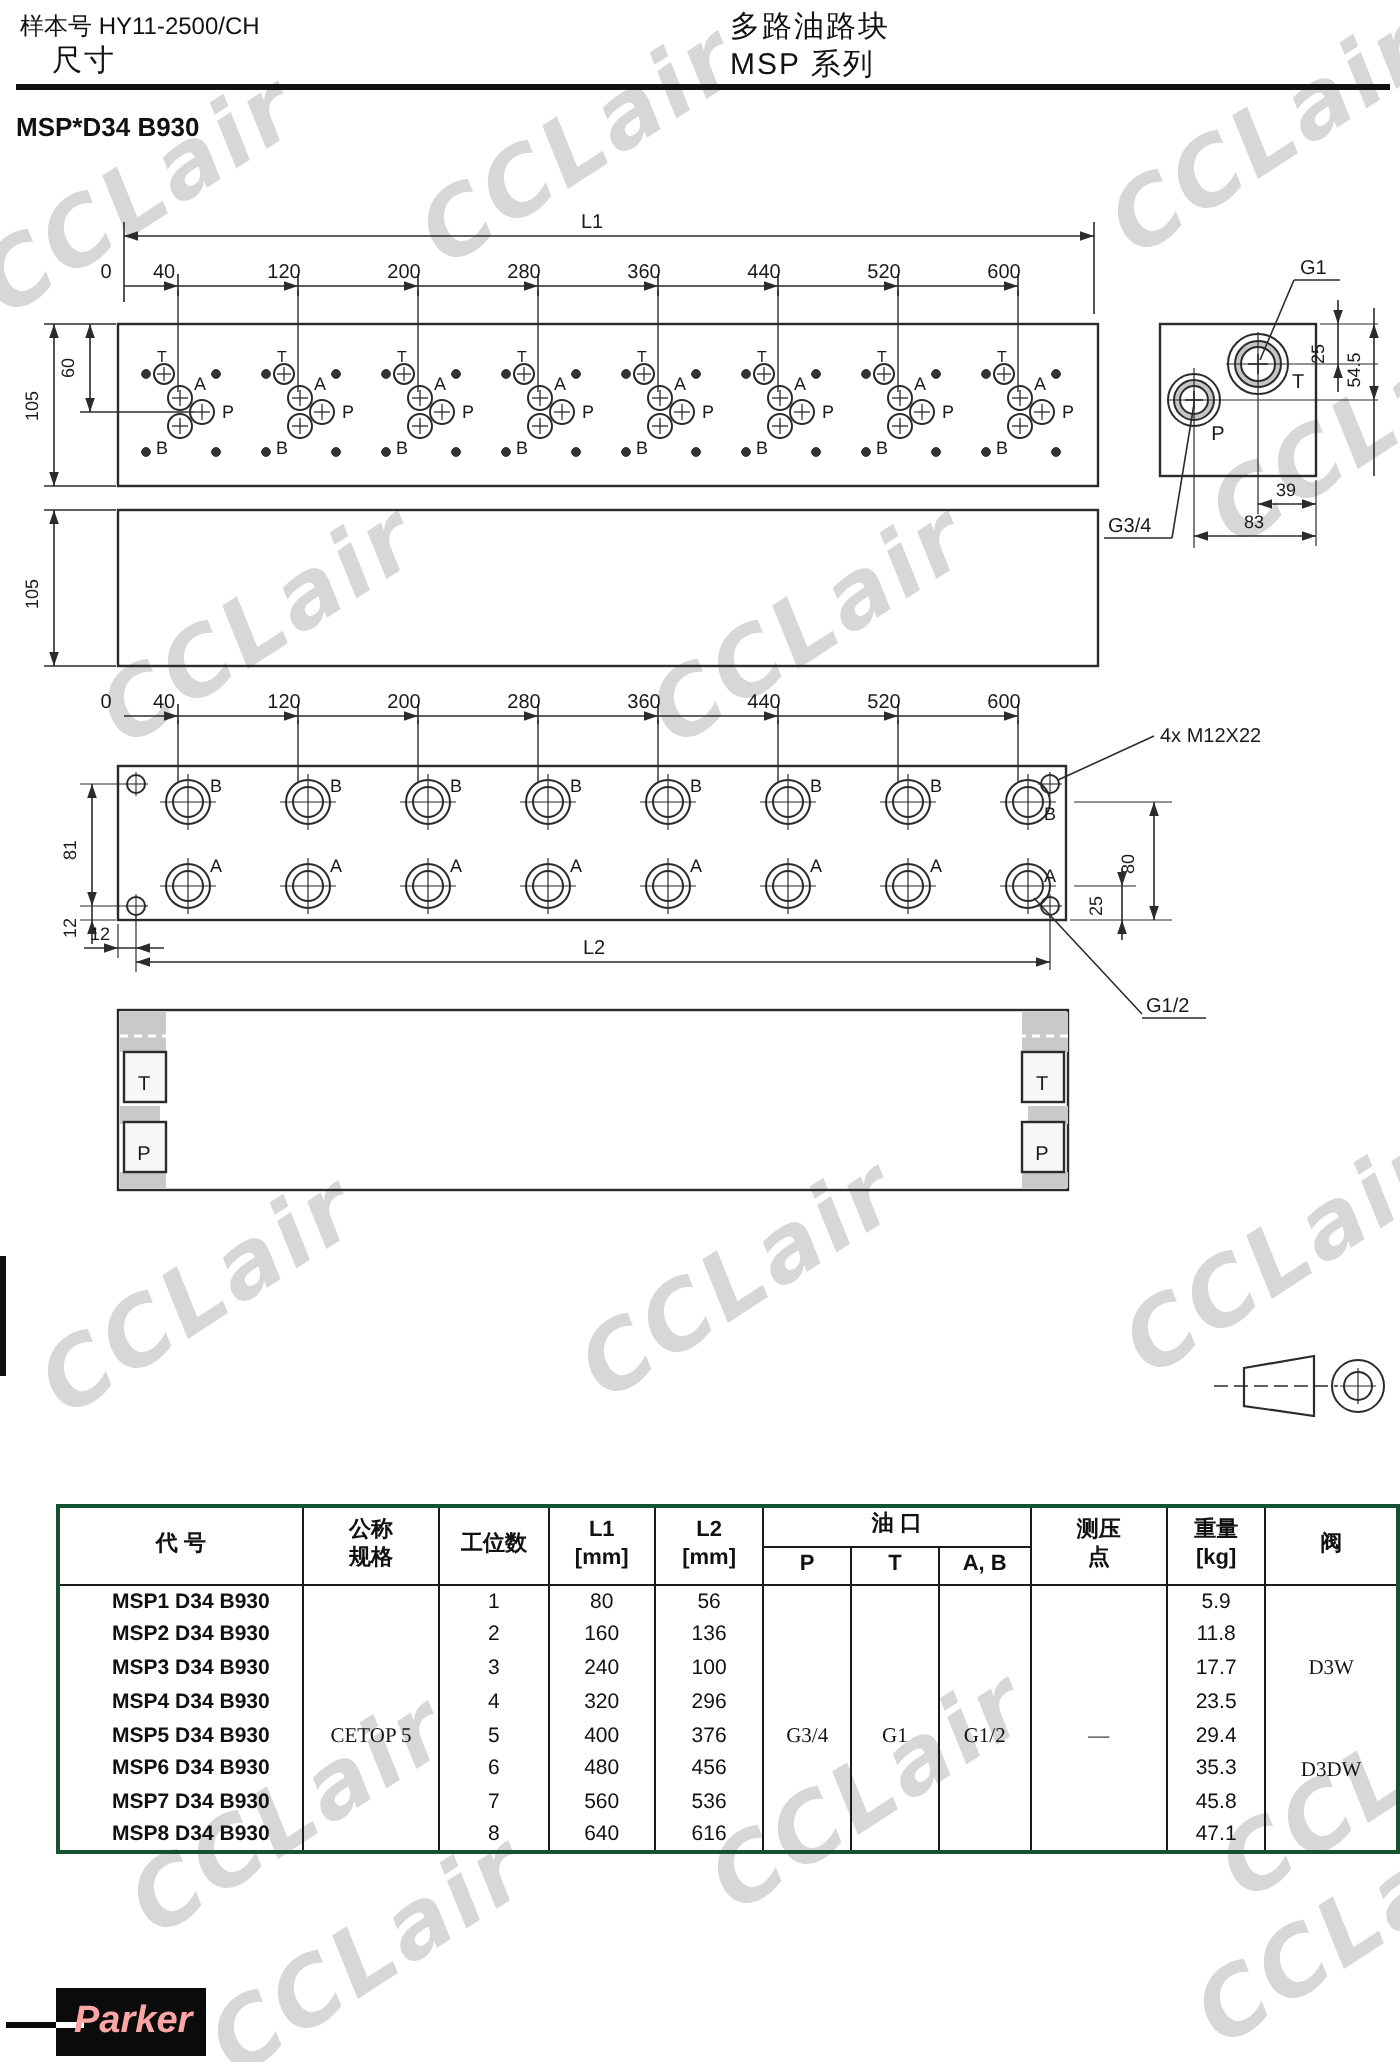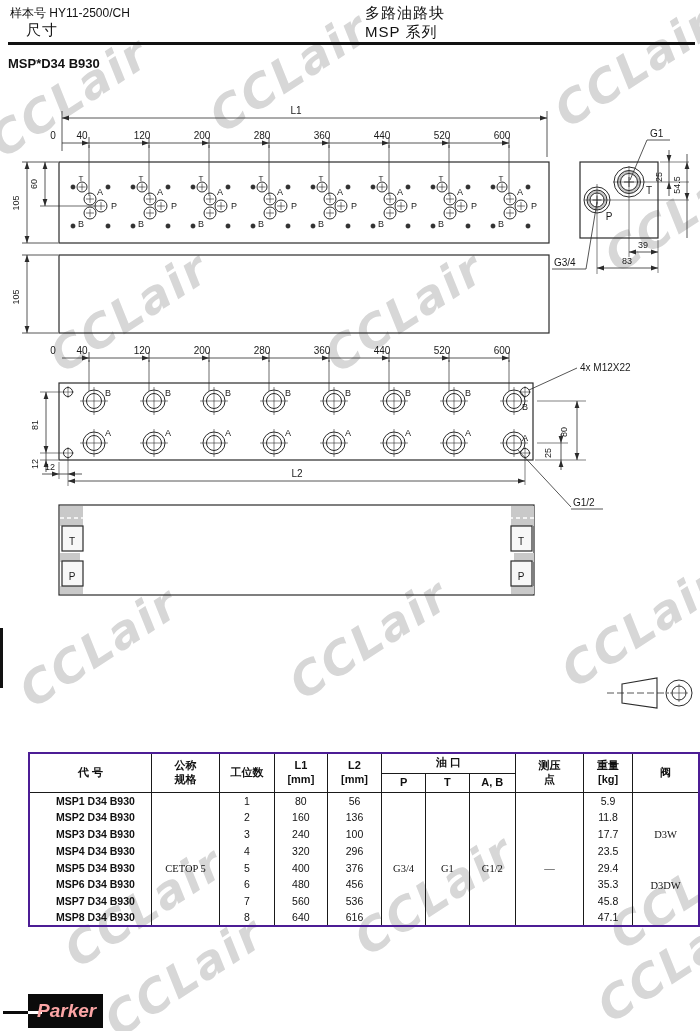--- a/index.html
+++ b/index.html
@@ -10,21 +10,21 @@
       white-space:nowrap;user-select:none;}
   .hdr-left1{position:absolute;left:10px;top:5px;font-size:12px;z-index:2;}
   .hdr-left2{position:absolute;left:26px;top:21px;font-size:15px;letter-spacing:1px;z-index:2;}
   .hdr-r1{position:absolute;left:365px;top:4px;font-size:15px;letter-spacing:1px;z-index:2;}
   .hdr-r2{position:absolute;left:365px;top:23px;font-size:15px;letter-spacing:1px;z-index:2;}
   .rule{position:absolute;left:8px;top:42px;width:687px;height:2.5px;background:#111;z-index:2;}
   .model{position:absolute;left:8px;top:56px;font-size:13px;font-weight:bold;z-index:2;}
   #dwg{position:absolute;left:0;top:90px;z-index:1;}
   #dwg text{font-family:"Liberation Sans",sans-serif;fill:#1a1a1a;}
   table.spec{position:absolute;left:9px;top:752px;border-collapse:collapse;table-layout:fixed;
-             z-index:2;border:2px solid #4c1d95;font-size:10.5px;background:transparent;margin-left:19px;}
+             z-index:2;border:2px solid #14532d;font-size:10.5px;background:transparent;margin-left:19px;}
   .spec th,.spec td{border-left:1px solid #1a1a1a;border-right:1px solid #1a1a1a;padding:0;
              text-align:center;white-space:pre-line;}
   .spec thead th{font-size:11px;font-weight:bold;border-bottom:1px solid #1a1a1a;line-height:1.25;}
   .spec thead tr:first-child{height:20px;}
   .spec thead tr:last-child{height:19px;}
   .spec tbody tr{height:16.8px;}
   .spec td.code{text-align:center;padding-left:10px;font-weight:bold;}
   .spec td.mcell{position:relative;}
   .spec .m{position:absolute;left:0;width:100%;line-height:13px;font-family:Liberation Serif, serif;}
   .logo-line-out{position:absolute;left:3px;top:1011px;width:25px;height:3px;background:#0b0b0b;z-index:2;}

